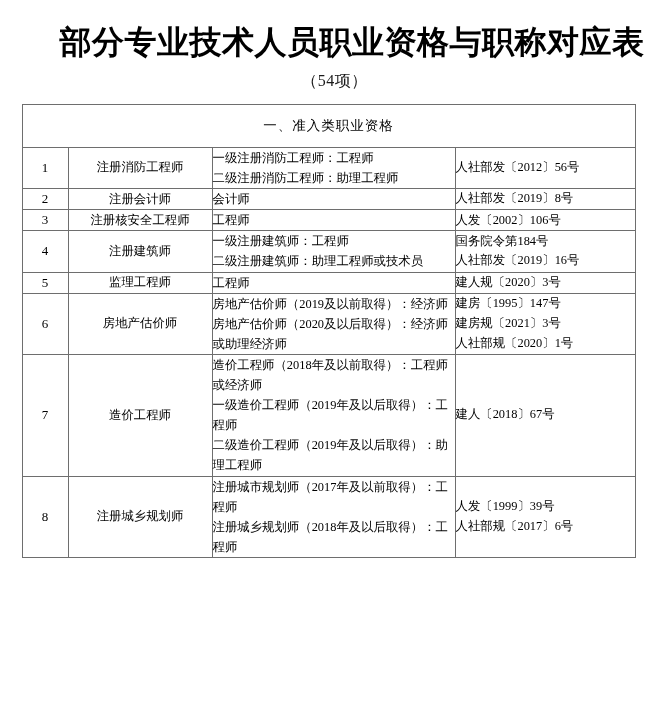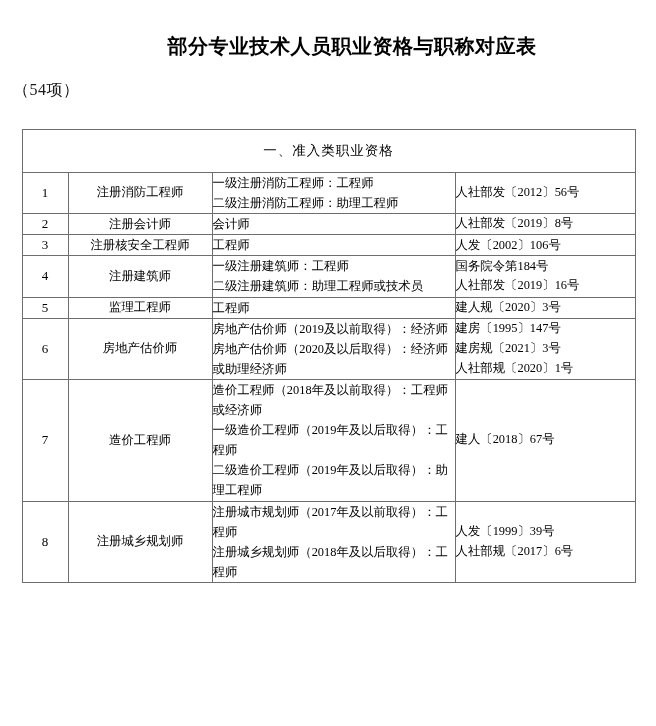--- a/index.html
+++ b/index.html
@@ -19,47 +19,47 @@
 
   .page {
     position: relative;
     width: 656px;
     height: 726px;
     box-sizing: border-box;
   }
 
   
   .doc-title {
-    margin: 12px;
+    margin: 0;
     padding-top: 22px;
     text-align: center;
     font-family: "Liberation Serif", "DejaVu Serif", serif;
     font-weight: bold;
-    font-size: 20px;
+    font-size: 32px;
     letter-spacing: 0.5px;
     line-height: 1.25;
     color: #000000;
     padding-left: 48px;
   }
 
   .doc-subtitle {
     margin: 0;
     padding-top: 9px;
     padding-bottom: 12px;
-    text-align: left;
+    text-align: center;
     font-family: "Liberation Serif", "DejaVu Serif", serif;
     font-size: 16px;
     color: #1a1a1a;
     letter-spacing: 0.5px;
     padding-left: 13px;
   }
 
   
   .table-wrap {
-    margin: 16px auto;
+    margin: 0 auto;
     width: 613px;
   }
 
   table.qual-table {
     width: 613px;
     border-collapse: collapse;
     table-layout: fixed;
     border: 1.6px solid #3b3b3b;
     font-size: 12.4px;
   }

